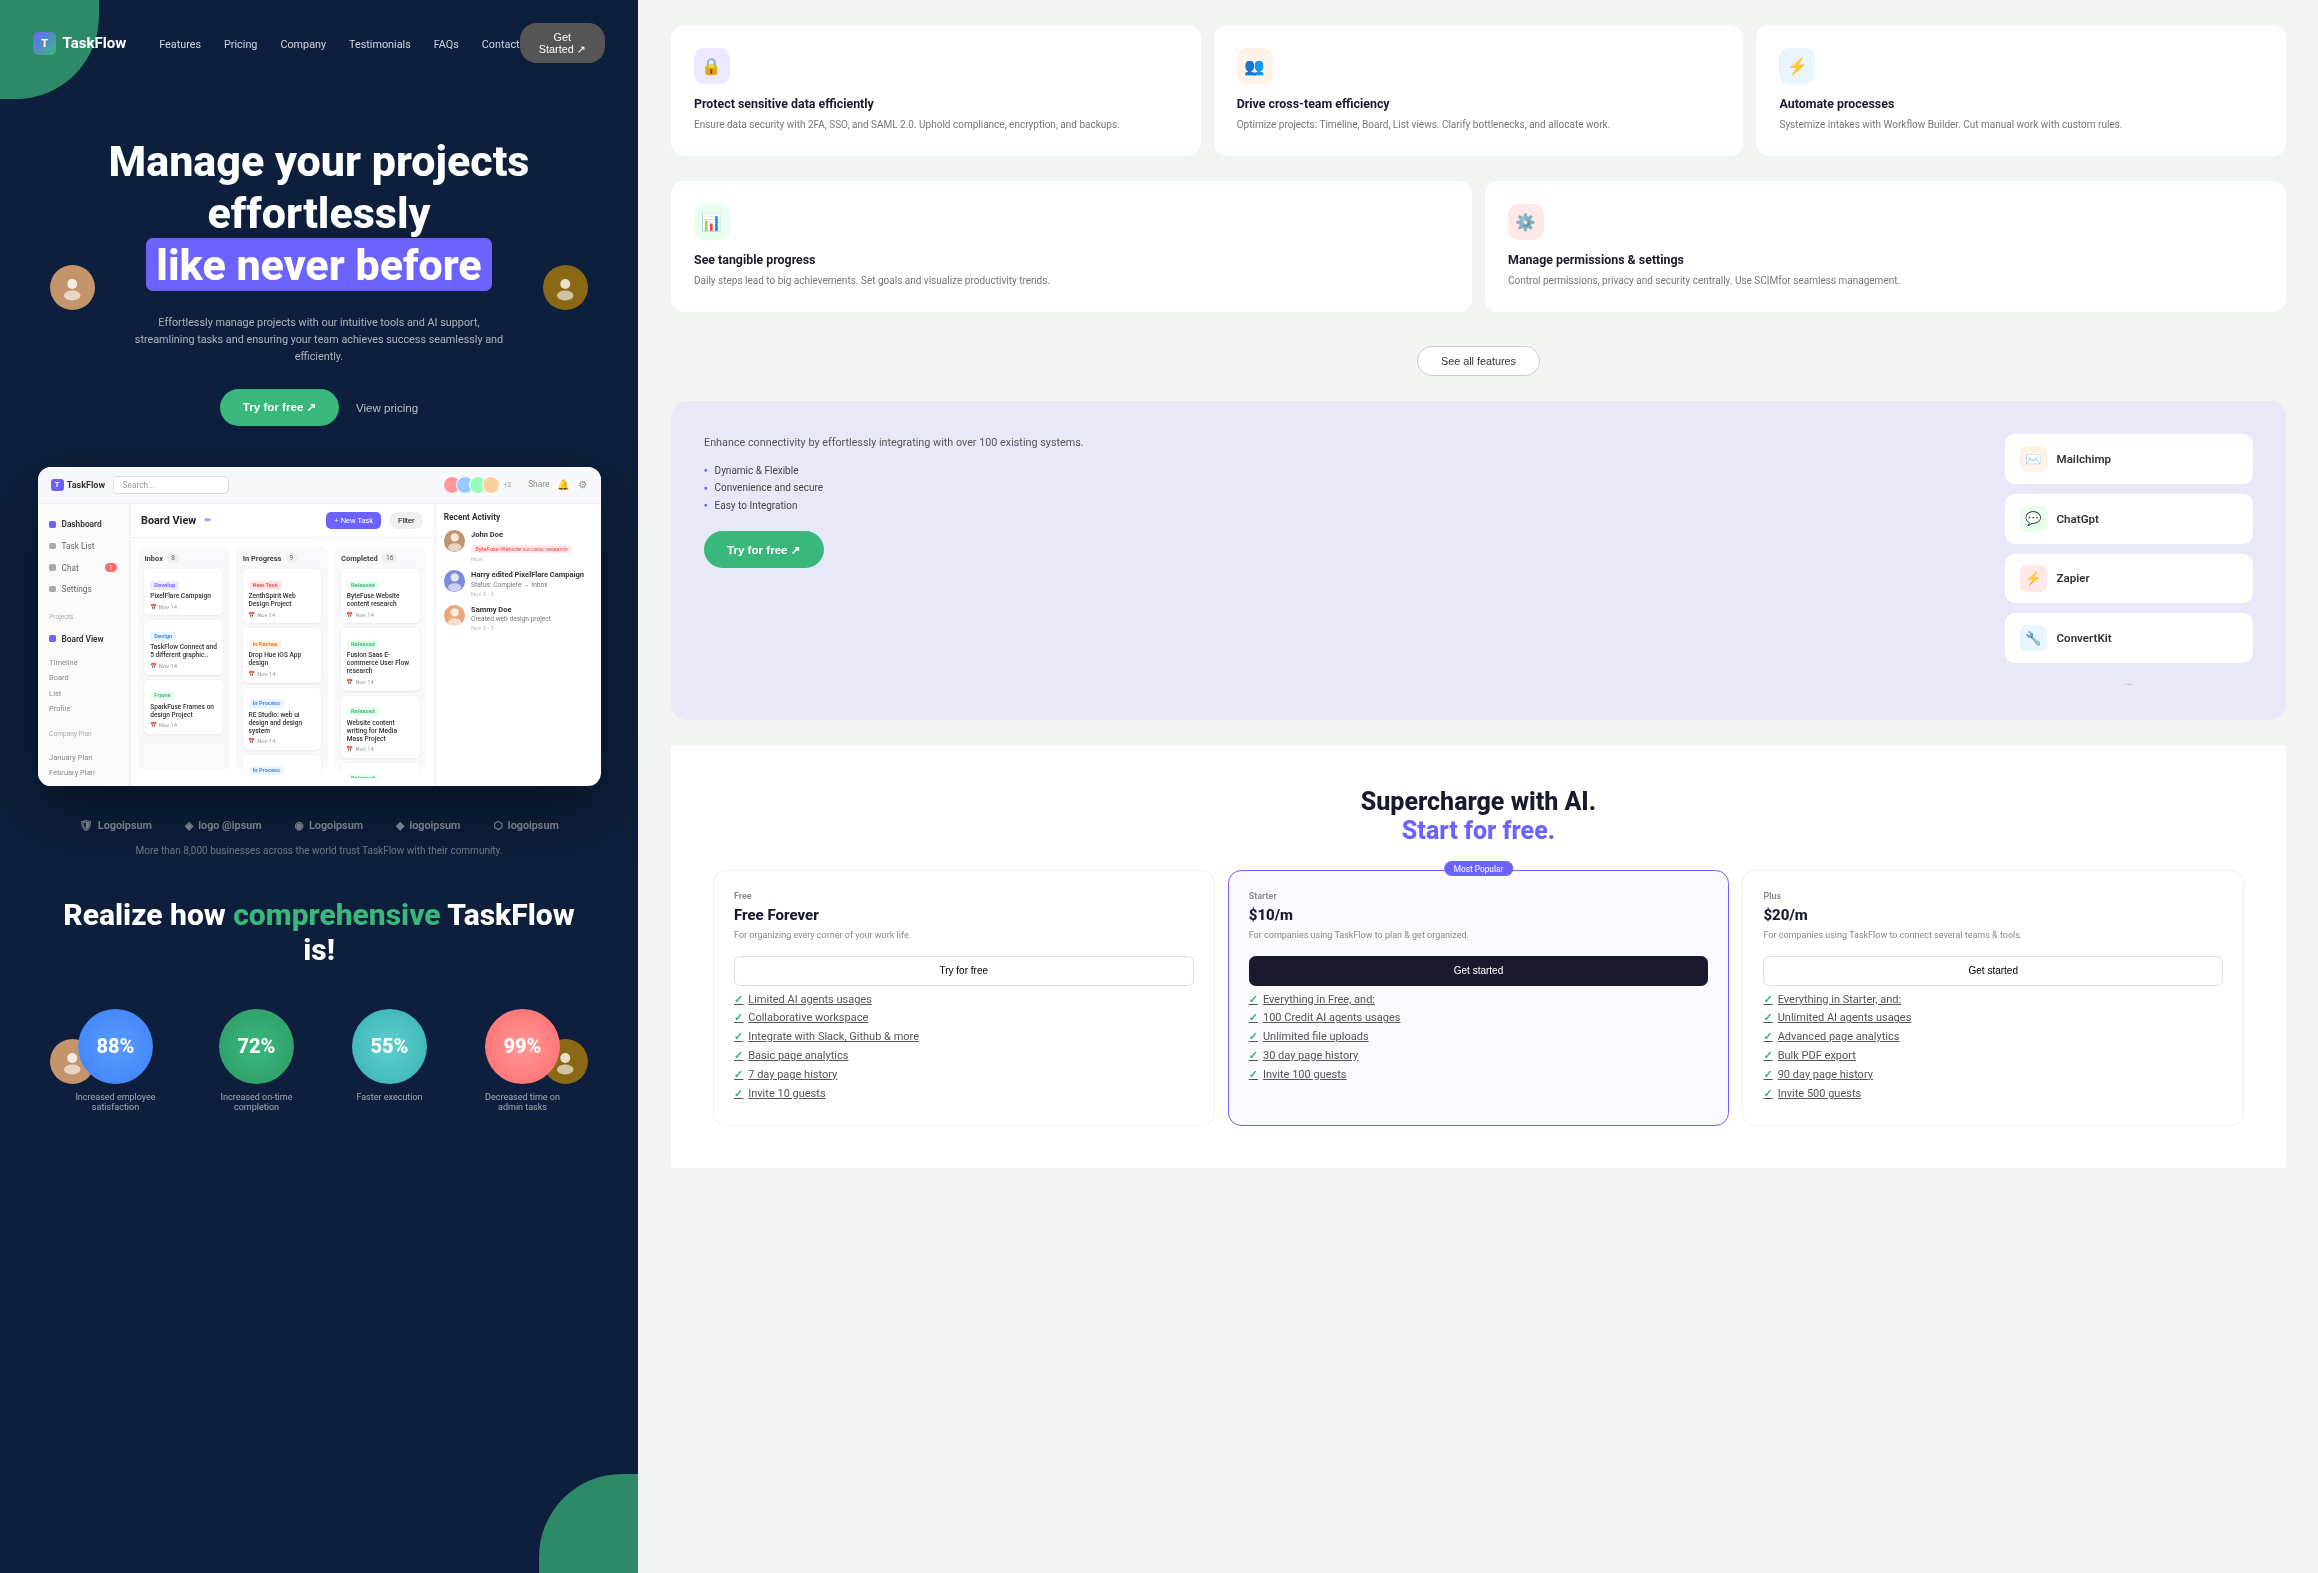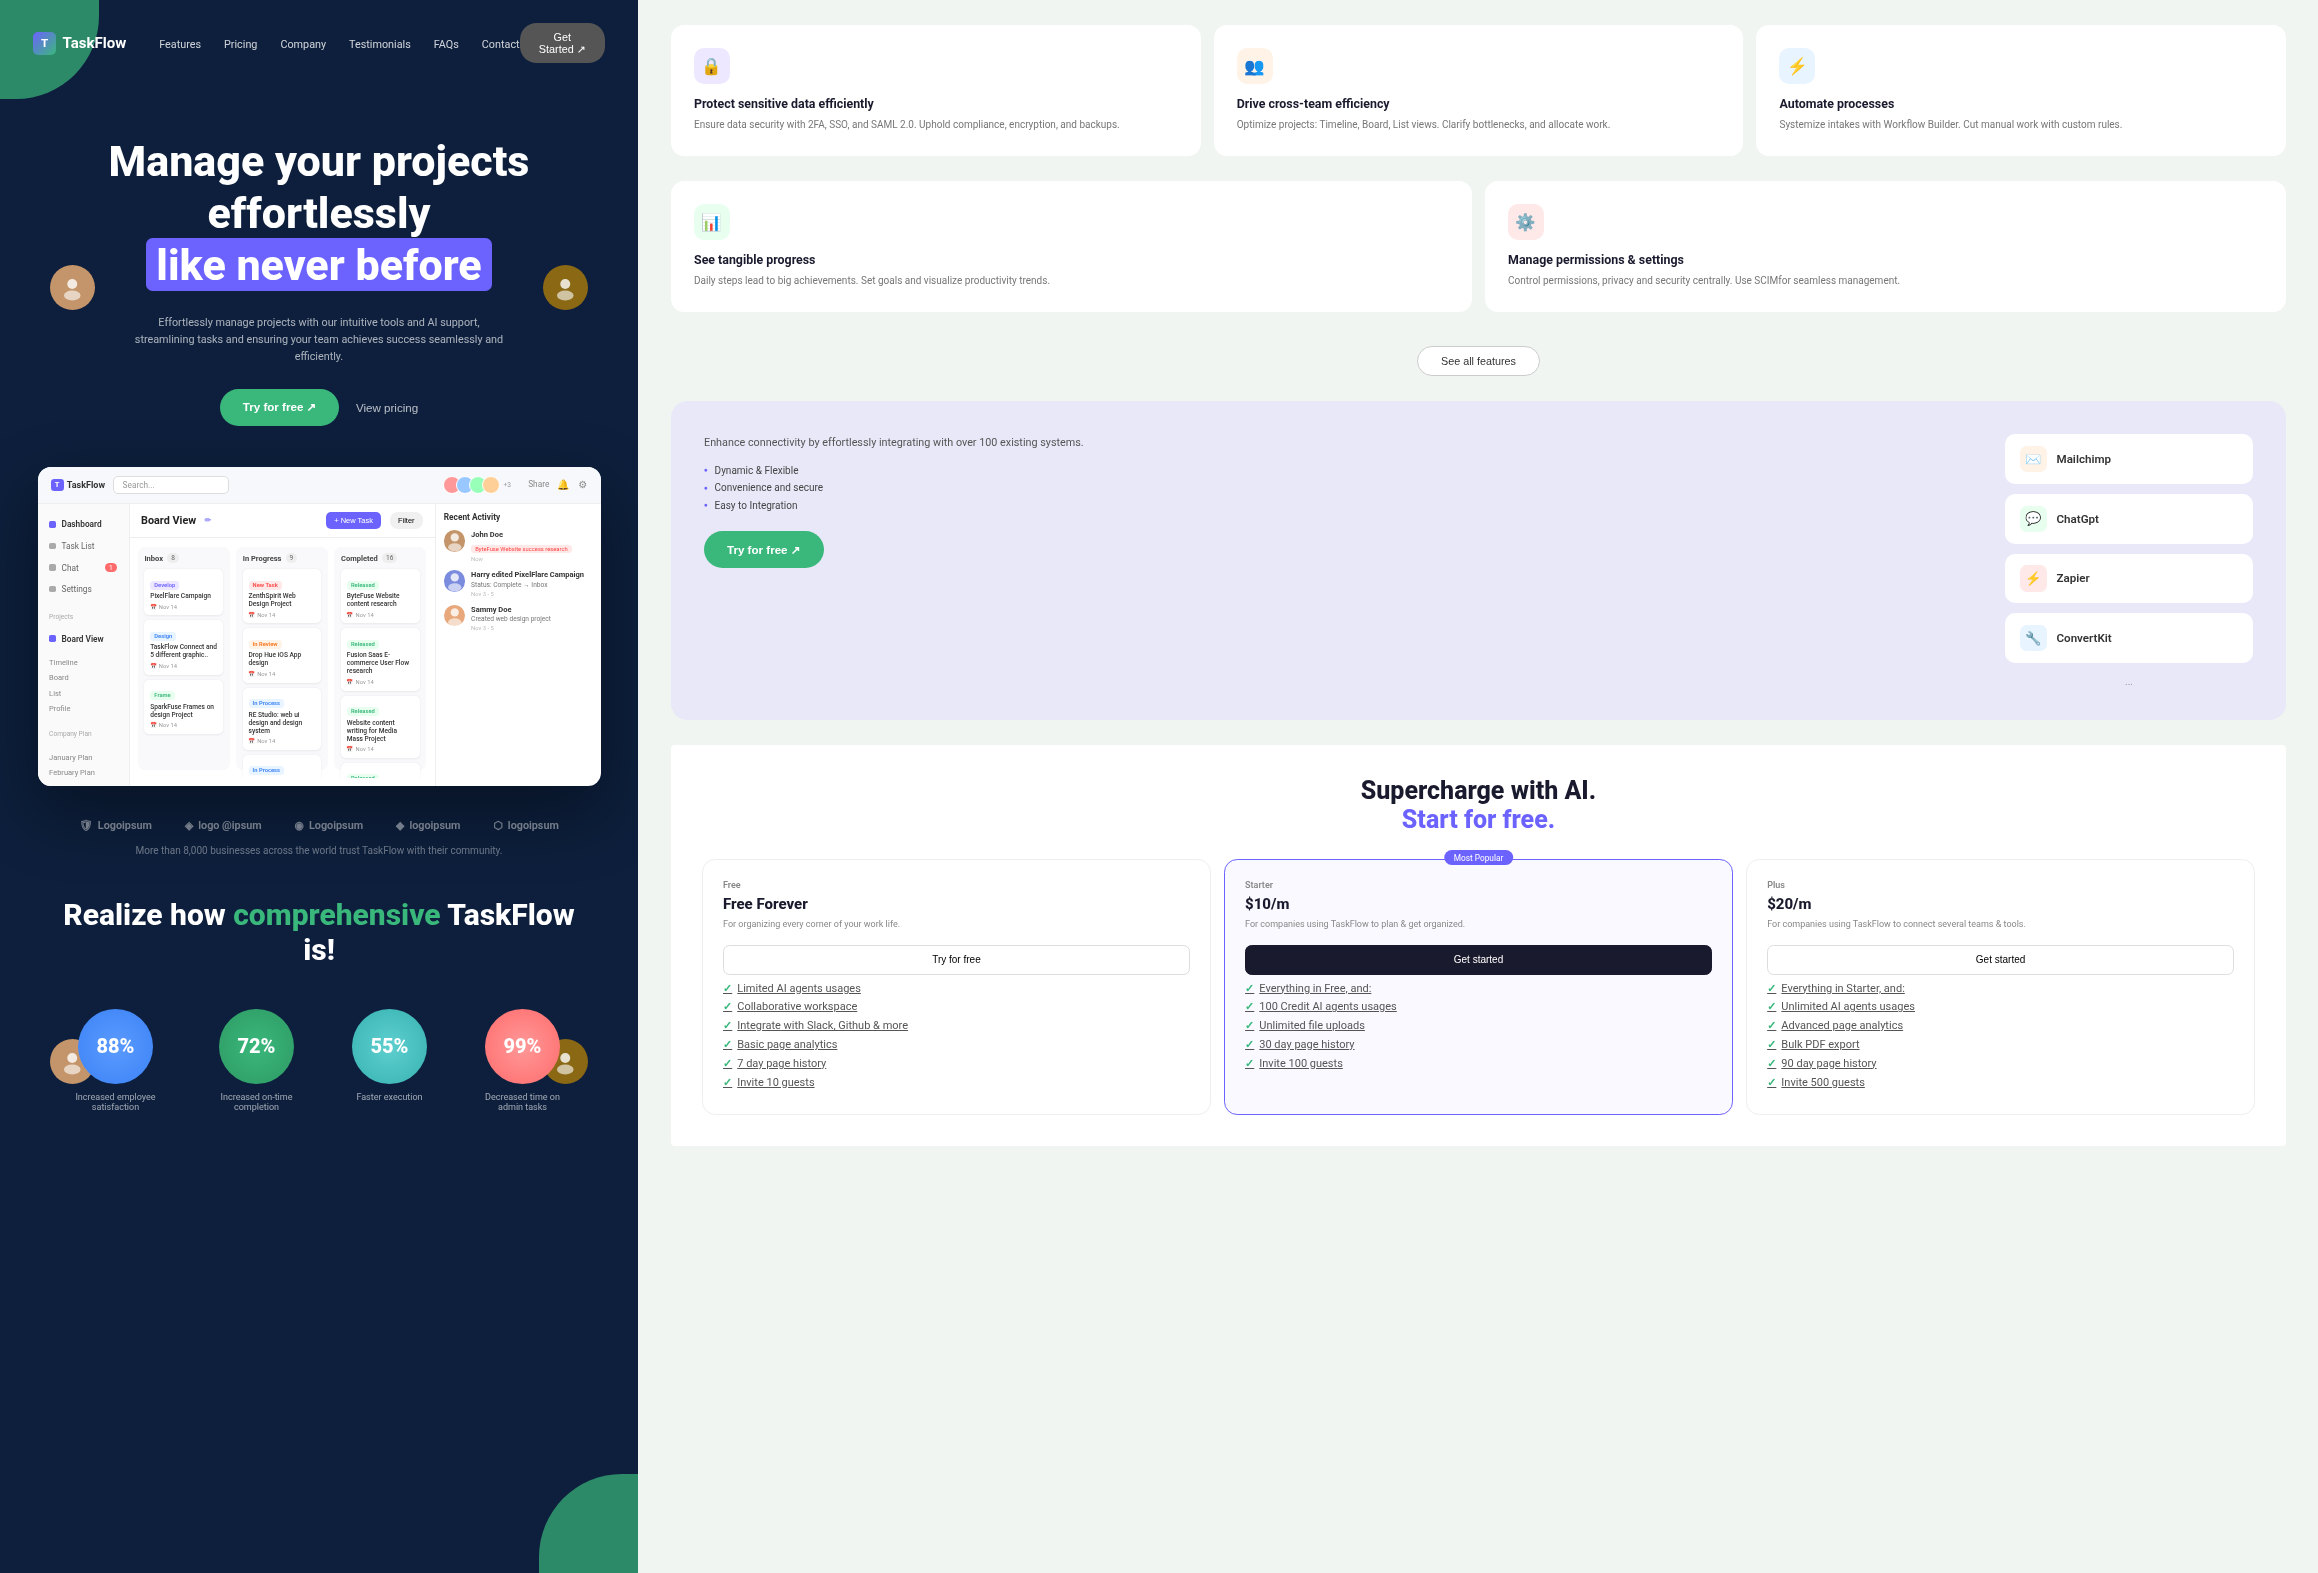--- a/index.html
+++ b/index.html
@@ -615,21 +615,21 @@
       text-align: center;
       font-size: 10px;
       color: #999;
       margin-top: 3.3px;
     }
 
     
     .pricing-section {
       background: white;
       border-radius: 4px;
-      padding: 31px;
+      padding: 42px;
     }
     .pricing-section h2 {
       text-align: center;
       font-size: 25px;
       font-weight: 800;
       color: #1a1a2e;
     }
     .pricing-section h2 .accent {
       color: #6c63ff;
     }

